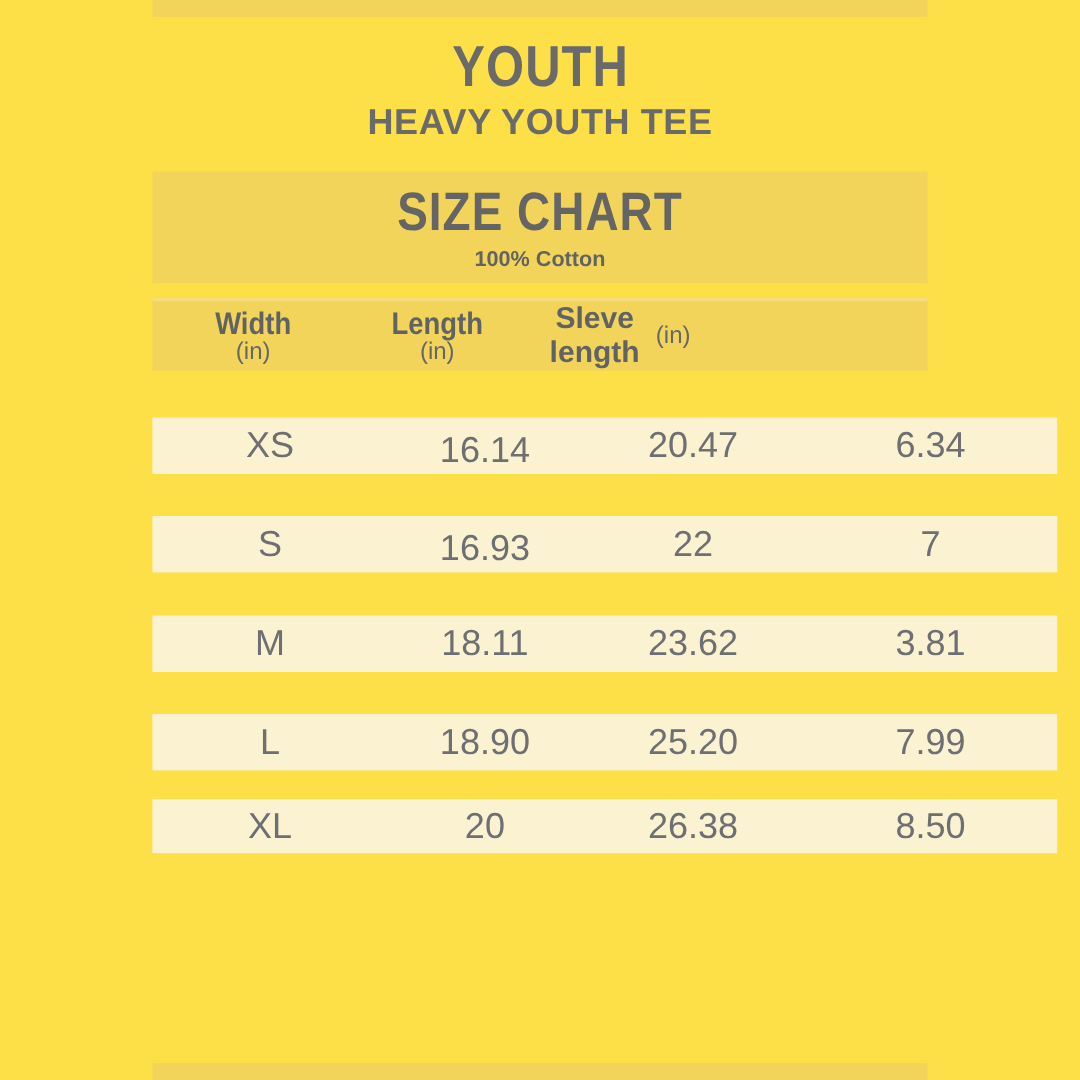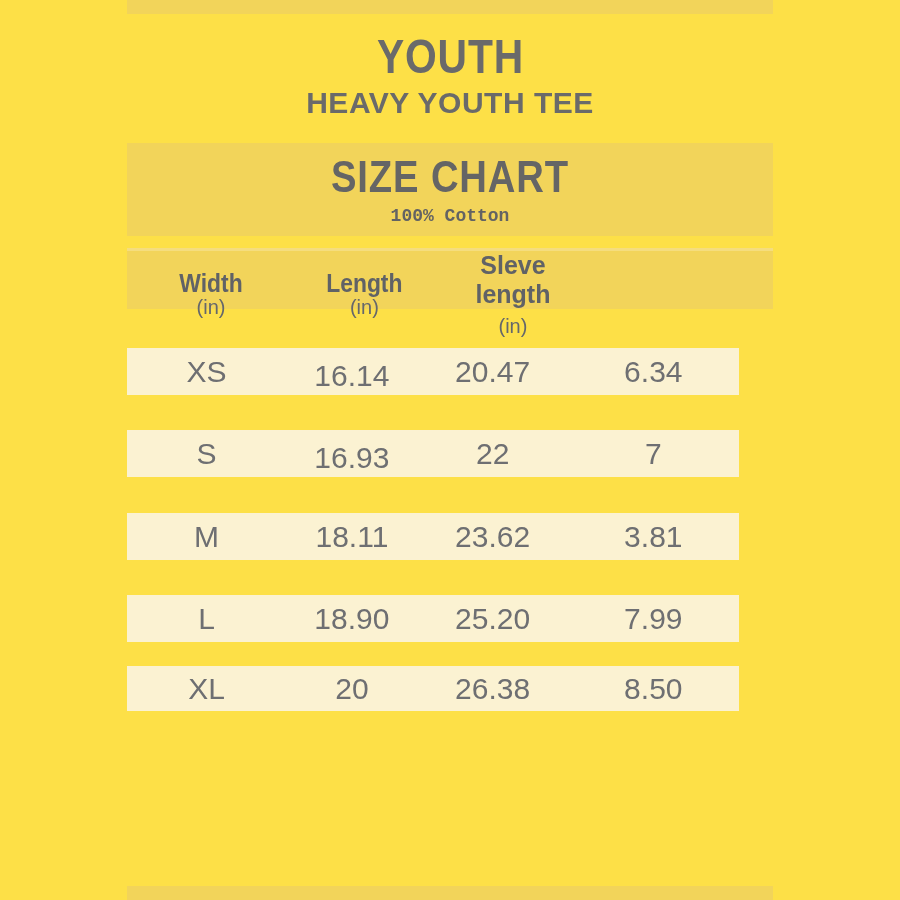--- a/index.html
+++ b/index.html
@@ -23,37 +23,37 @@
   }
   .condense { display:inline-block; transform:scaleX(0.85); transform-origin:50% 50%; }
   .condense-sm { display:inline-block; transform:scaleX(0.88); transform-origin:50% 50%; }
 
   .banner {
     position:absolute; left:127px; width:646px; top:143px; height:93px;
     background:#F2D45A; display:flex; flex-direction:column;
     align-items:center; justify-content:center; gap:8px;
   }
   .banner-title { font-weight:bold; font-size:45px; line-height:1; color:#656565; letter-spacing:1px; }
-  .banner-subtitle { font-weight:bold; font-size:18px; line-height:1; color:#636363;font-family:Liberation Mono, monospace; }
+  .banner-subtitle { font-weight:bold; font-size:18px; line-height:1; color:#636363; }
 
   .thead {
     position:absolute; left:127px; width:646px; top:248px; height:61px;
     background:#F2D45A; border-top:3px solid #F5DD7E; box-sizing:border-box;
     display:grid; grid-template-columns:26% 21.5% 24.5% 28%;
     align-items:center; color:#606266;
   }
   .hcell { text-align:center; }
   .hcell.stack { display:flex; flex-direction:column; align-items:center; line-height:1.05; }
-  .hcell.inline { display:flex; flex-direction:column; align-items:center; justify-content:center; gap:6px; }
+  .hcell.inline { display:flex; flex-direction:row; align-items:center; justify-content:center; gap:6px; }
   .h-label { font-weight:bold; font-size:26px; }
   .h-label.wrap { width:90px; font-size:25px; line-height:1.15; text-align:center; }
   .h-unit { font-weight:normal; font-size:20px; color:#65676B; }
 
   .trow {
-    position:absolute; left:127px; width:612px; height:47px;
+    position:absolute; left:127px; width:754px; height:47px;
     background:#FBF2D2;
     display:grid; grid-template-columns:26% 21.5% 24.5% 28%;
     align-items:center; text-align:center;
     font-size:30px; color:#6E6F72;
   }
   .trow.last { height:45px; }
   .cell { line-height:1; }
   .cell.low { position:relative; top:4px; }
 </style>
 </head>

